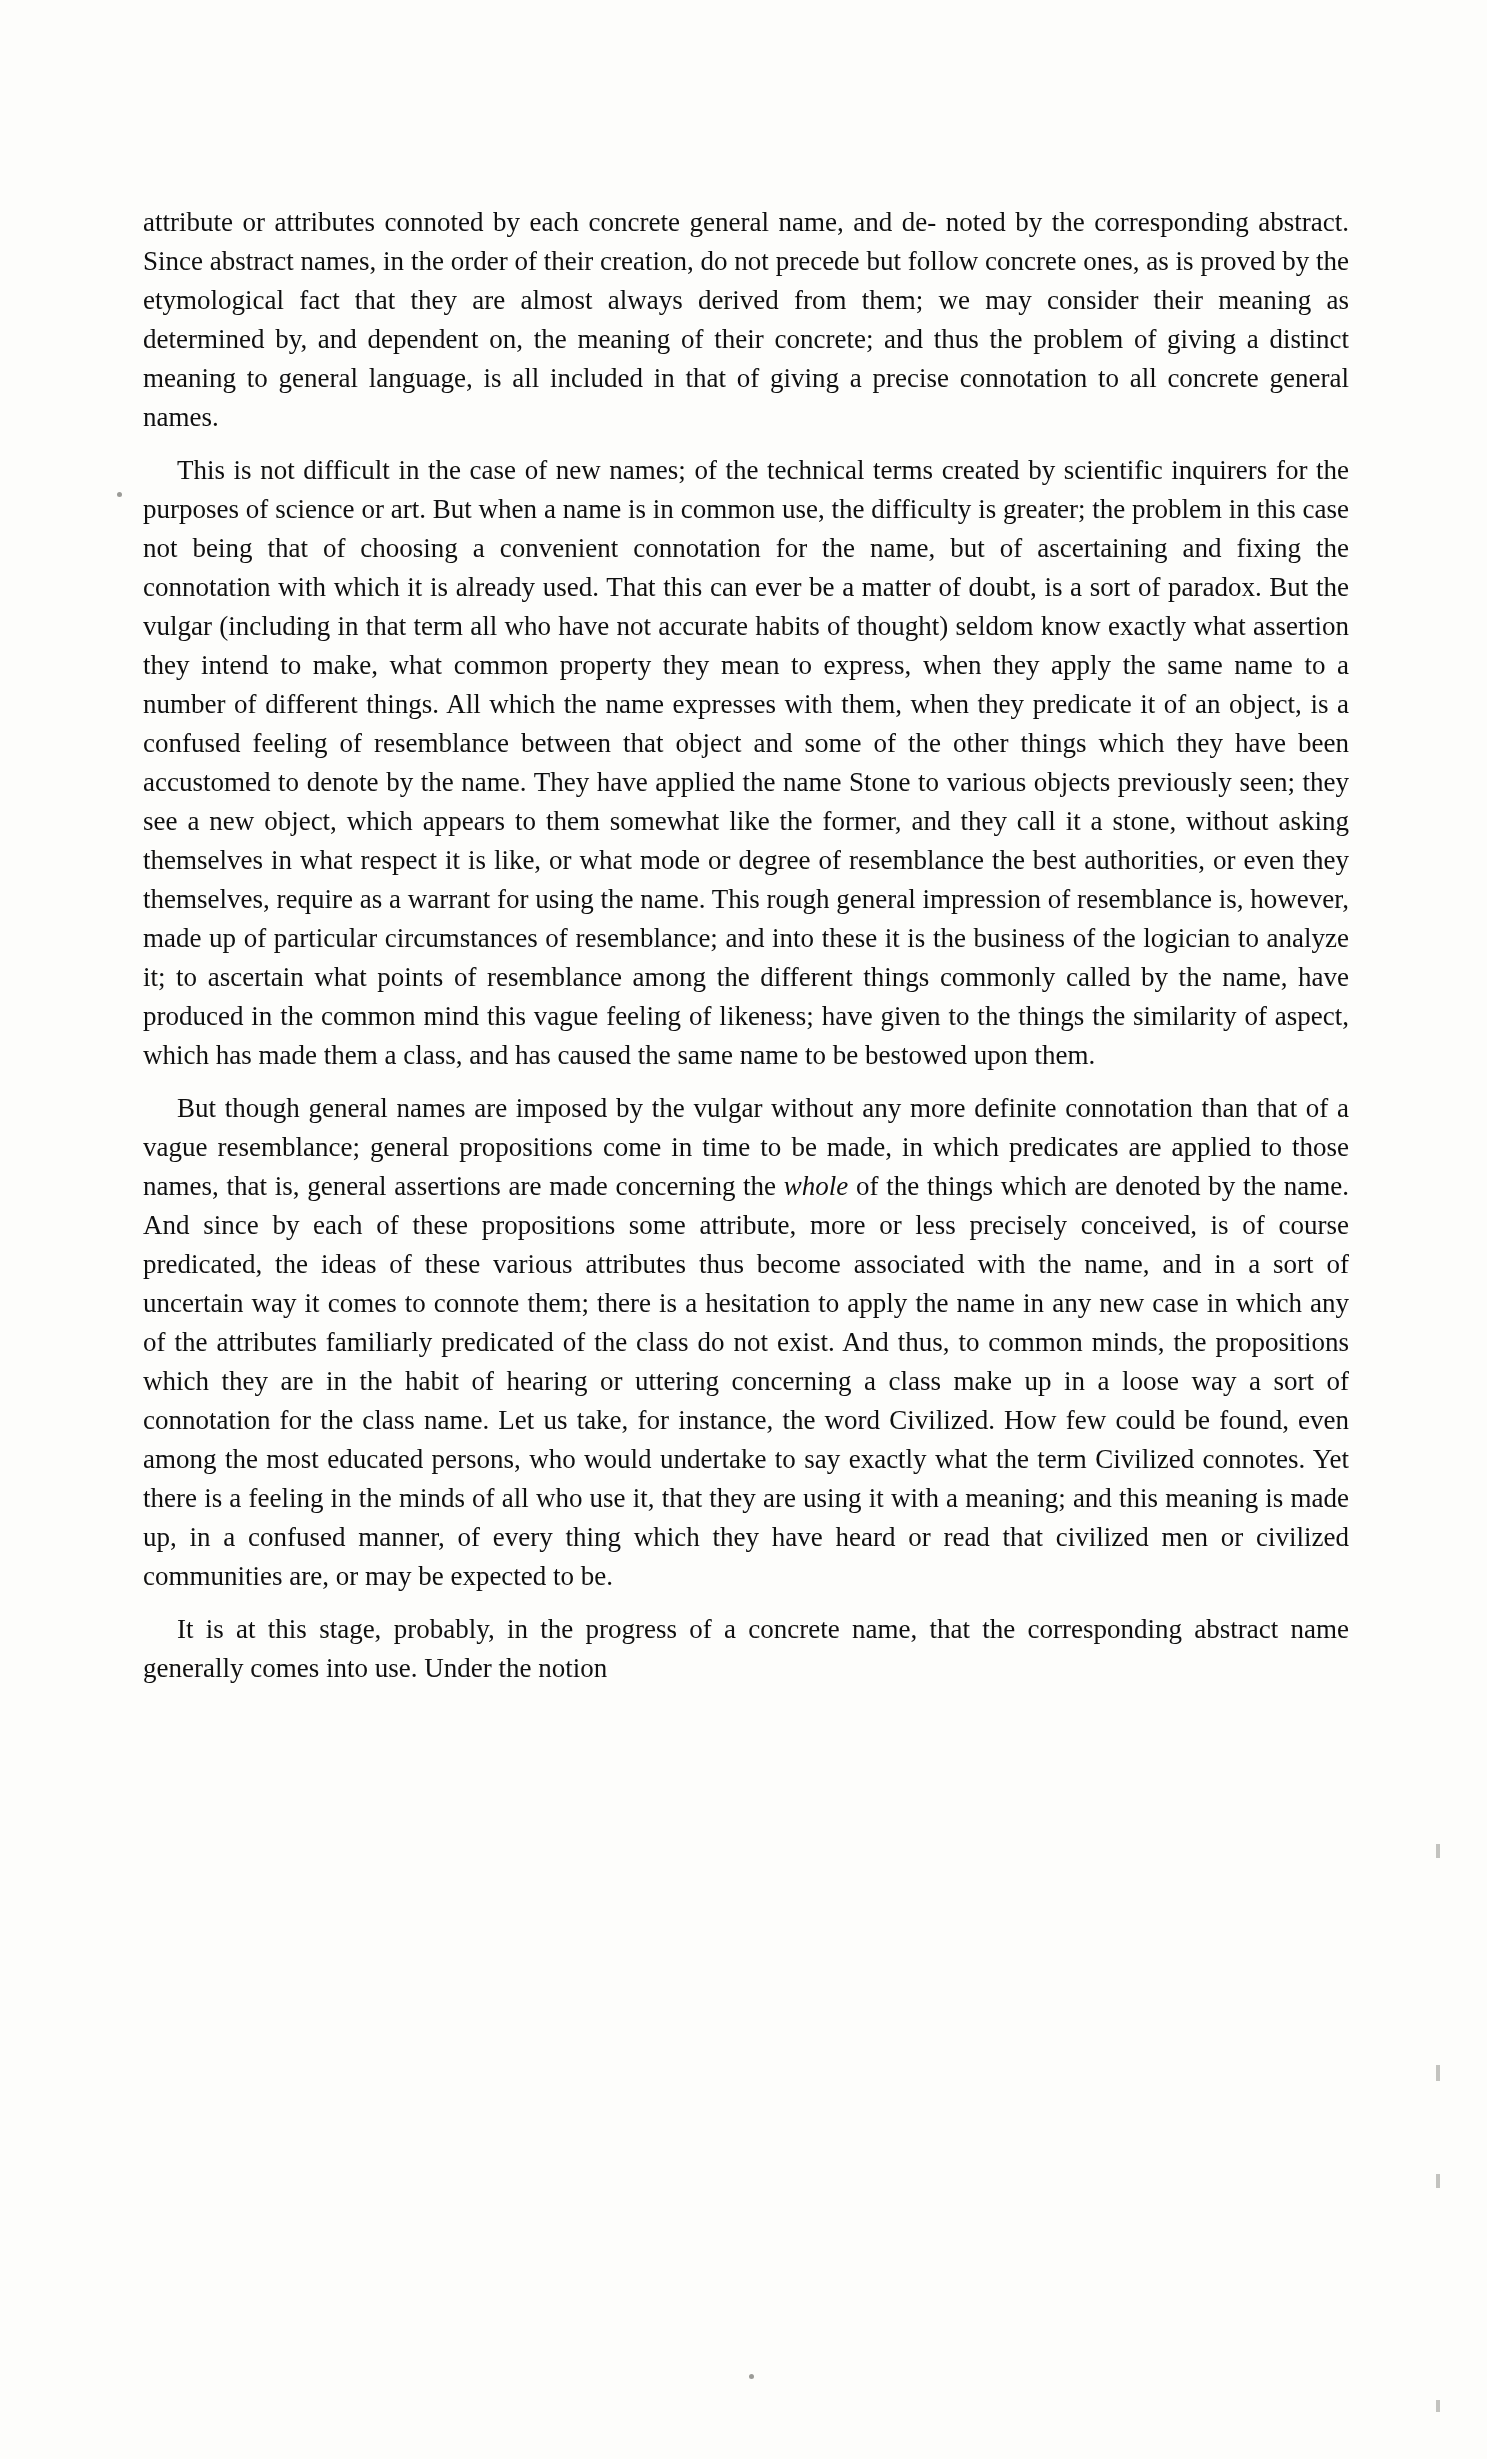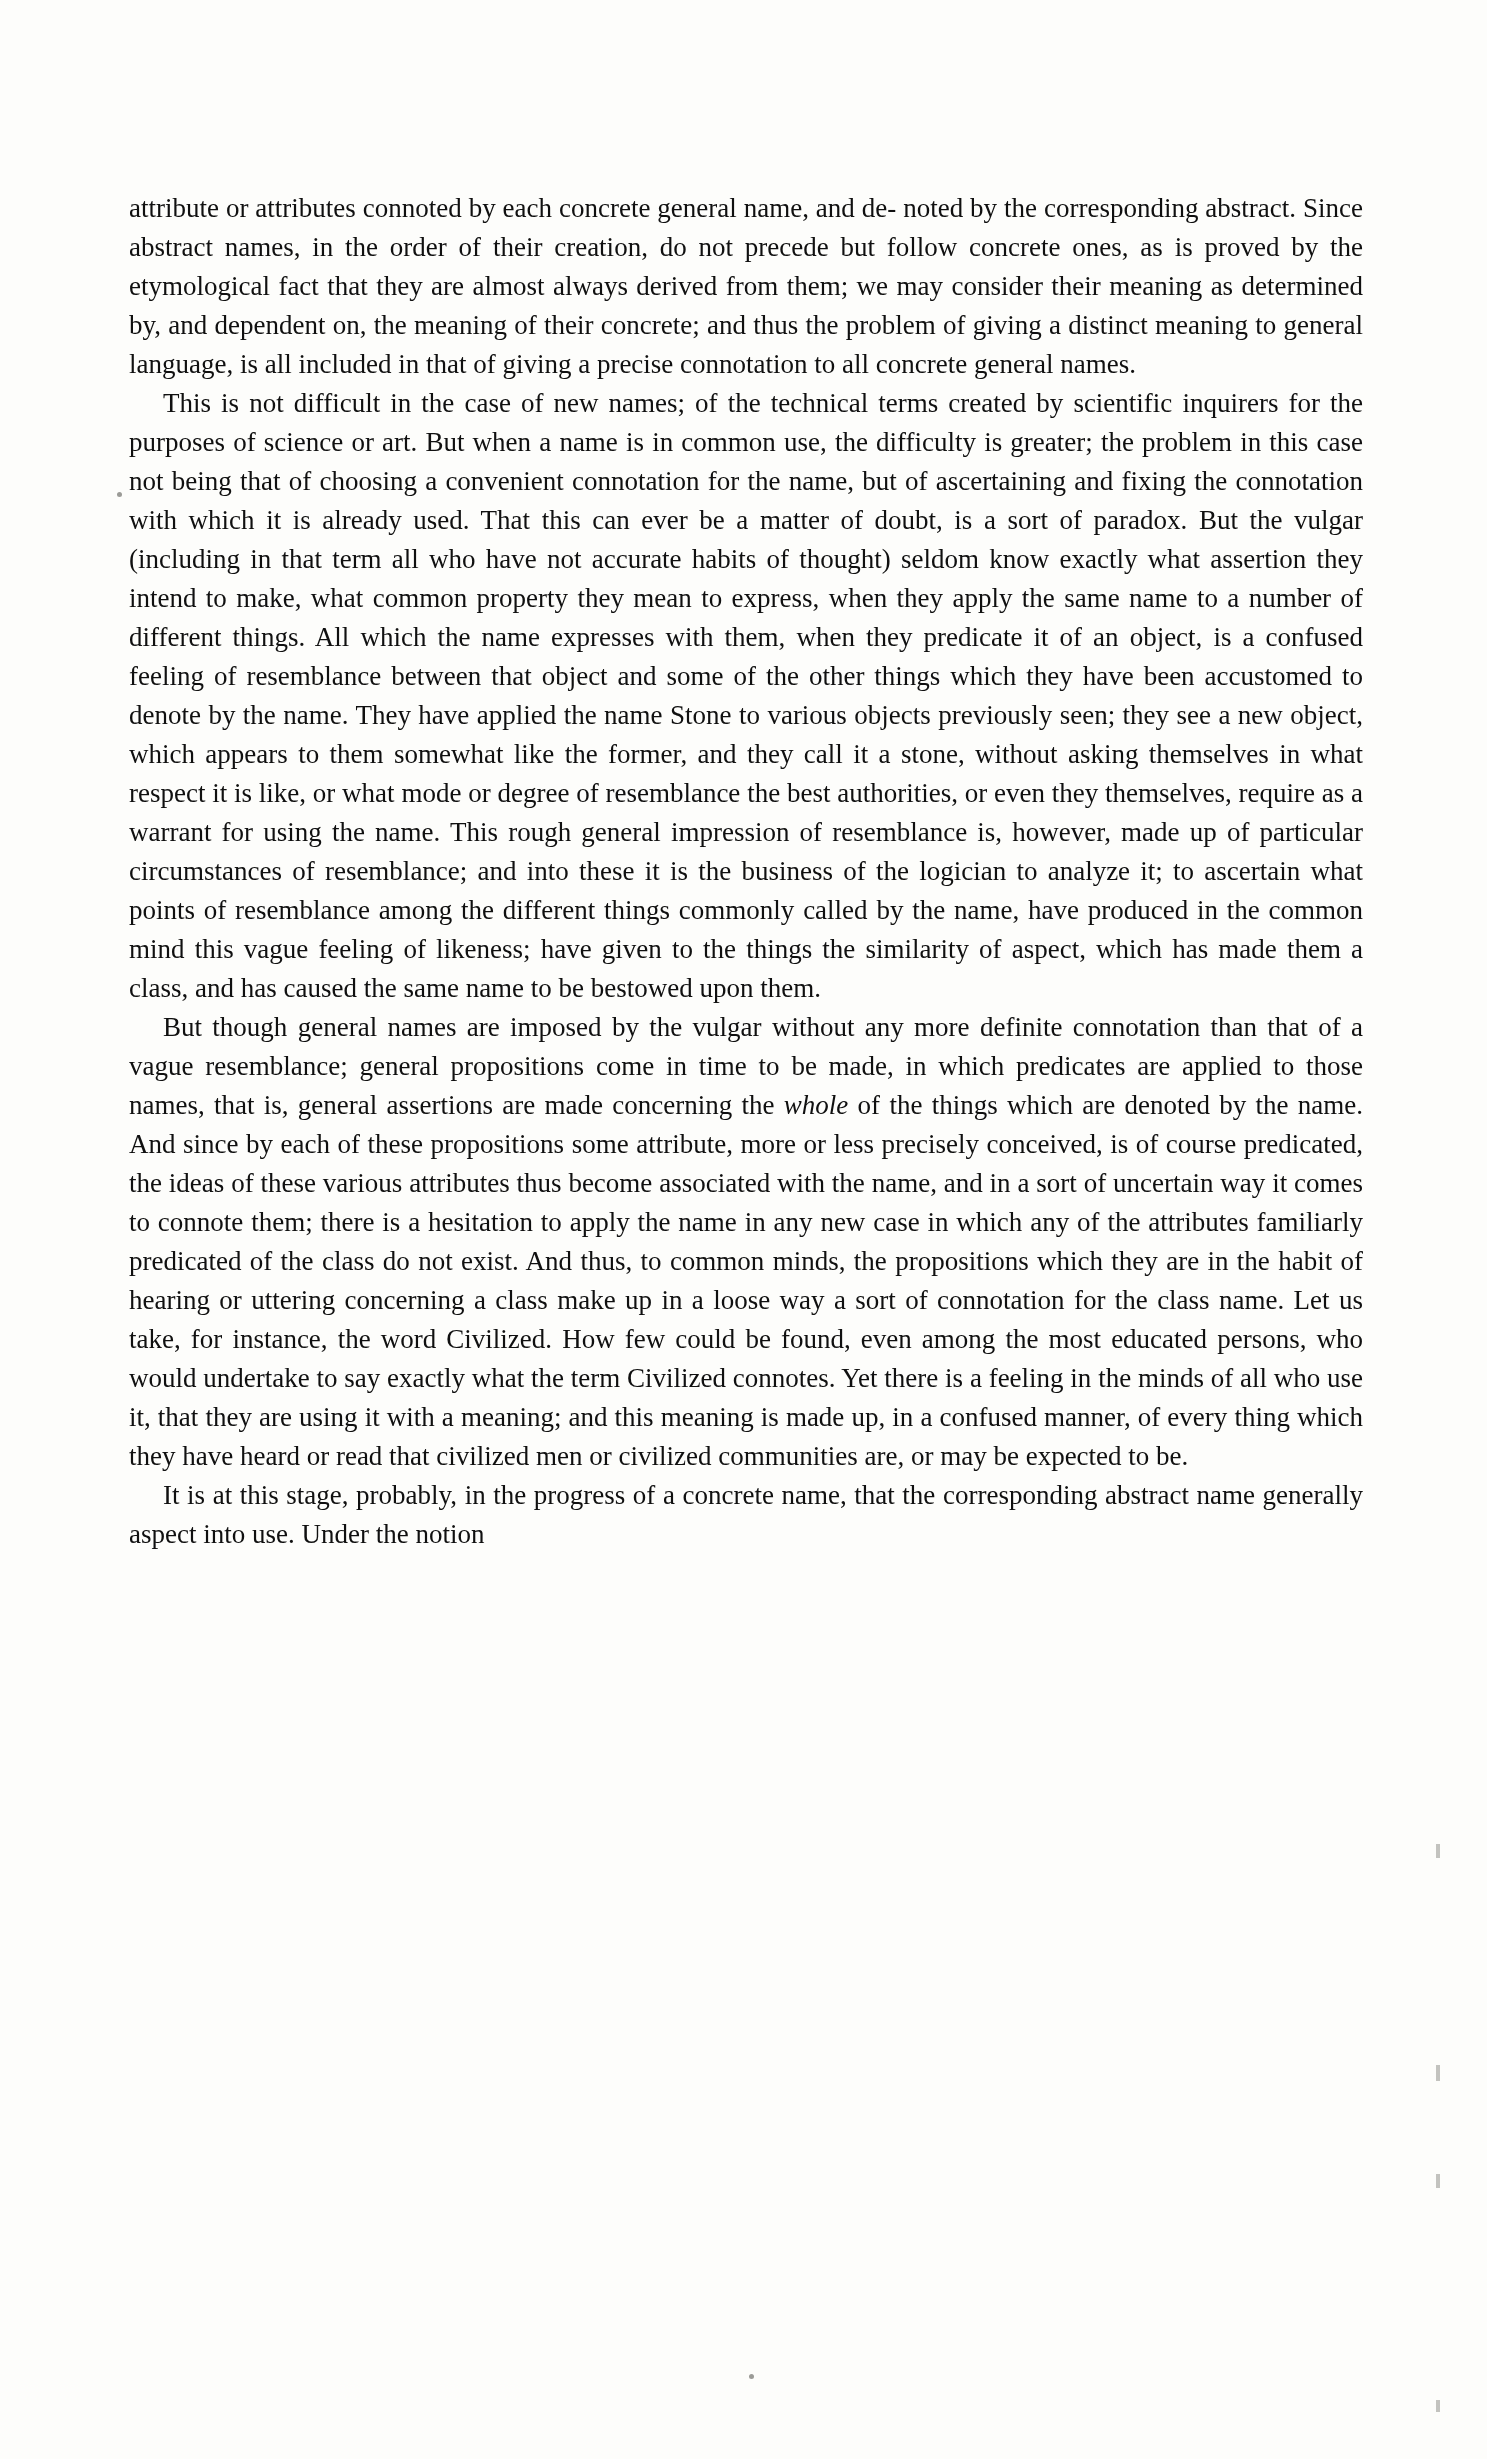--- a/index.html
+++ b/index.html
@@ -55,21 +55,21 @@
     left: 129px;
     top: 189px;
     width: 1234px;
     font-size: 27px;
     line-height: 39px;
     text-align: justify;
     text-justify: inter-word;
     color: #101010;
   }
   .body-text p {
-    margin: 0;
+    margin: 14px;
     text-indent: 34px;
   }
   .body-text p.noindent {
     text-indent: 0;
   }
   .body-text i {
   }
   .speck {
     position: absolute;
     background: #4a4a46;
@@ -85,21 +85,21 @@
 </head>
 <body>
 
 <div class="page">
 
 
   <div class="body-text">
     <p class="noindent">attribute or attributes connoted by each concrete general name, and de‐ noted by the corresponding abstract. Since abstract names, in the order of their creation, do not precede but follow concrete ones, as is proved by the etymological fact that they are almost always derived from them; we may consider their meaning as determined by, and dependent on, the meaning of their concrete; and thus the problem of giving a distinct meaning to general language, is all included in that of giving a precise connotation to all concrete general names.</p>
     <p>This is not difficult in the case of new names; of the technical terms created by scientific inquirers for the purposes of science or art. But when a name is in common use, the difficulty is greater; the problem in this case not being that of choosing a convenient connotation for the name, but of ascertaining and fixing the connotation with which it is already used. That this can ever be a matter of doubt, is a sort of paradox. But the vulgar (including in that term all who have not accurate habits of thought) seldom know exactly what assertion they intend to make, what common property they mean to express, when they apply the same name to a number of different things. All which the name expresses with them, when they predicate it of an object, is a confused feeling of resemblance between that object and some of the other things which they have been accustomed to denote by the name. They have applied the name Stone to various objects previously seen; they see a new object, which appears to them somewhat like the former, and they call it a stone, without asking themselves in what respect it is like, or what mode or degree of resemblance the best authorities, or even they themselves, require as a warrant for using the name. This rough general impression of resemblance is, however, made up of particular circumstances of resemblance; and into these it is the business of the logician to analyze it; to ascertain what points of resemblance among the different things commonly called by the name, have produced in the common mind this vague feeling of likeness; have given to the things the similarity of aspect, which has made them a class, and has caused the same name to be bestowed upon them.</p>
     <p><span>But though general names are imposed by the vulgar without any more definite connotation than that of a vague resemblance; general propositions come in time to be made, in which predicates are applied to those names, that is, general assertions are made concerning the </span><i>whole</i><span> of the things which are denoted by the name. And since by each of these propositions some attribute, more or less precisely conceived, is of course predicated, the ideas of these various attributes thus become associated with the name, and in a sort of uncertain way it comes to connote them; there is a hesitation to apply the name in any new case in which any of the attributes familiarly predicated of the class do not exist. And thus, to common minds, the propositions which they are in the habit of hearing or uttering concerning a class make up in a loose way a sort of connotation for the class name. Let us take, for instance, the word Civilized. How few could be found, even among the most educated persons, who would undertake to say exactly what the term Civilized connotes. Yet there is a feeling in the minds of all who use it, that they are using it with a meaning; and this meaning is made up, in a confused manner, of every thing which they have heard or read that civilized men or civilized communities are, or may be expected to be.</span></p>
-    <p>It is at this stage, probably, in the progress of a concrete name, that the corresponding abstract name generally aspect into use. Under the notion</p>
+    <p>It is at this stage, probably, in the progress of a concrete name, that the corresponding abstract name generally comes into use. Under the notion</p>
   </div>
 
   <div class="speck" style="left:117px; top:492px; width:5px; height:5px;"></div>
   <div class="speck" style="left:749px; top:2374px; width:5px; height:5px;"></div>
   <div class="edge-mark" style="left:1436px; top:1844px; width:4px; height:14px;"></div>
   <div class="edge-mark" style="left:1436px; top:2065px; width:4px; height:16px;"></div>
   <div class="edge-mark" style="left:1436px; top:2174px; width:4px; height:14px;"></div>
   <div class="edge-mark" style="left:1436px; top:2400px; width:4px; height:12px;"></div>
 
 </div>

